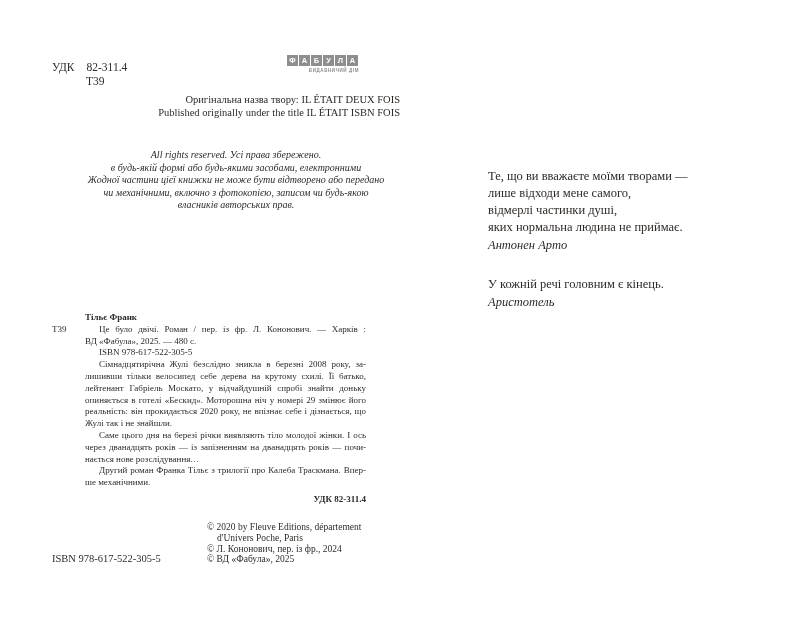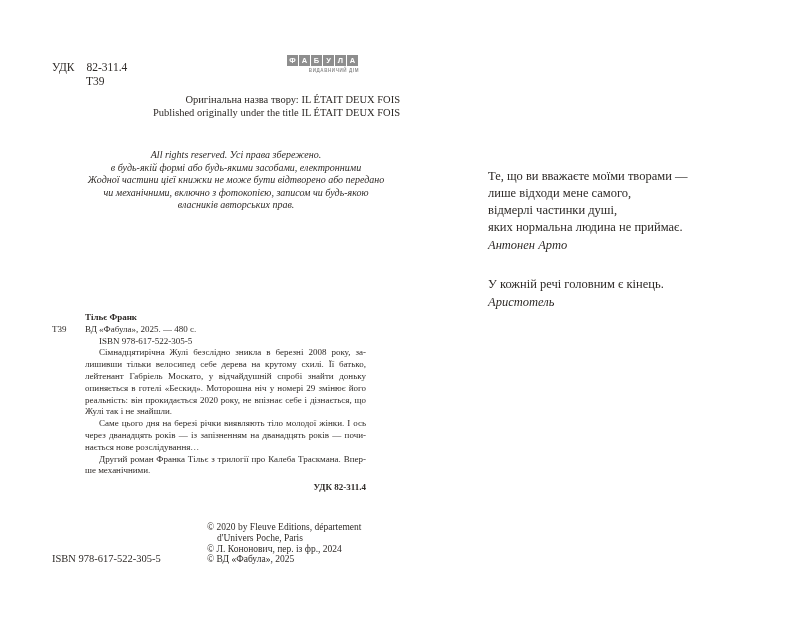--- a/index.html
+++ b/index.html
@@ -82,35 +82,36 @@
         <span class="logo-box">Б</span>
         <span class="logo-box">У</span>
         <span class="logo-box">Л</span>
         <span class="logo-box">А</span>
       </div>
       <div class="logo-tagline">ВИДАВНИЧИЙ ДІМ</div>
     </div>
 
     <div class="original-title">
       <div>Оригінальна назва твору: IL ÉTAIT DEUX FOIS</div>
-      <div>Published originally under the title IL ÉTAIT DEUX FOIS</div>
+      <div>Published originally under the title IL ÉTAIT ISBN FOIS</div>
     </div>
 
     <div class="rights-notice">
       <div>All rights reserved. Усі права збережено.</div>
       <div>в будь-якій формі або будь-якими засобами, електронними</div>
       <div>Жодної частини цієї книжки не може бути відтворено або передано</div>
       <div>чи механічними, включно з фотокопією, записом чи будь-якою</div>
       <div>власників авторських прав.</div>
     </div>
 
     <div class="catalog-card">
       <div class="card-author">Тільє Франк</div>
       <div class="card-entry">
         <span class="card-index">Т39</span>
+        <div class="line ind fill">Це було двічі. Роман / пер. із фр. Л. Кононович. — Харків :</div>
         <div class="line">ВД «Фабула», 2025. — 480 с.</div>
       </div>
       <div class="card-isbn">ISBN 978-617-522-305-5</div>
       <div class="annotation">
         <div class="line ind fill">Сімнадцятирічна Жулі безслідно зникла в березні 2008 року, за-</div>
         <div class="line fill">лишивши тільки велосипед себе дерева на крутому схилі. Її батько,</div>
         <div class="line fill">лейтенант Габріель Москато, у відчайдушній спробі знайти доньку</div>
         <div class="line fill">опиняється в готелі «Бескид». Моторошна ніч у номері 29 змінює його</div>
         <div class="line fill">реальність: він прокидається 2020 року, не впізнає себе і дізнається, що</div>
         <div class="line">Жулі так і не знайшли.</div>

